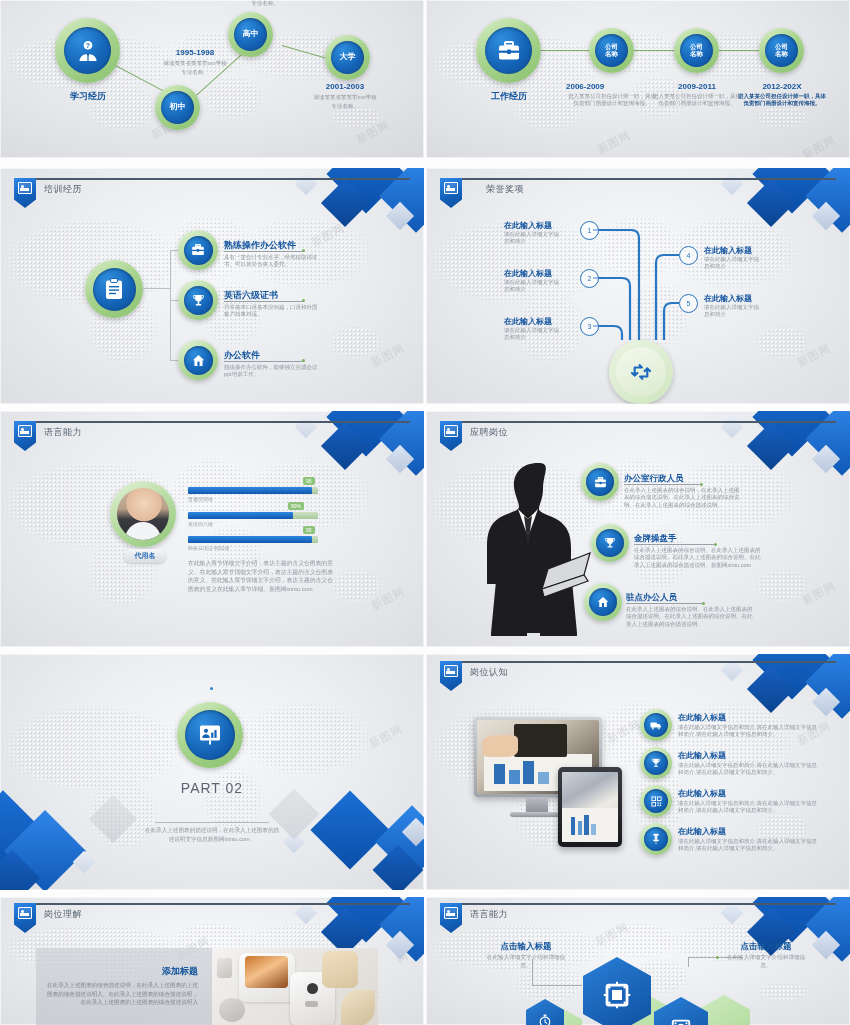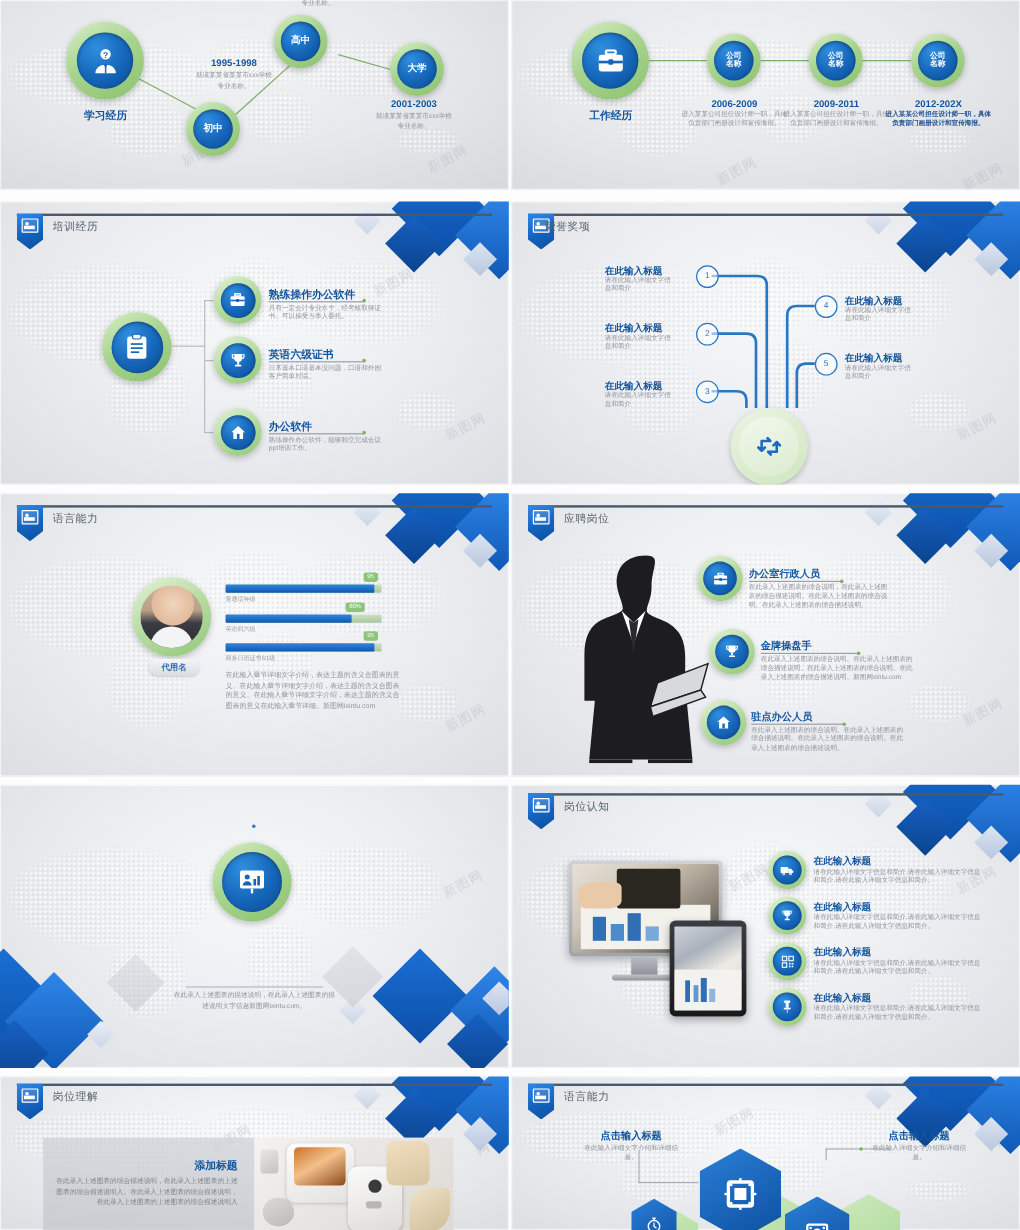--- a/index.html
+++ b/index.html
@@ -181,21 +181,21 @@
     </div>
     <div class="node" style="left:248px;top:28px;width:45px;height:45px;">
       <div class="core" style="width:33px;height:33px;font-size:6.5px;white-space:pre;">公司
 名称</div>
     </div>
     <div class="node" style="left:333px;top:28px;width:45px;height:45px;">
       <div class="core" style="width:33px;height:33px;font-size:6.5px;white-space:pre;">公司
 名称</div>
     </div>
 
-    <div class="num" style="left:140px;top:82px;width:92px;text-align:center;font-size:8px;">2006-2009</div>
+    <div class="num" style="left:140px;top:82px;width:92px;text-align:left;font-size:8px;">2006-2009</div>
     <div class="sub" style="left:142px;top:93px;width:88px;text-align:center;font-size:5.5px;">进入某某公司担任设计师一职，具体负责部门画册设计和宣传海报。</div>
 
     <div class="num" style="left:225px;top:82px;width:92px;text-align:center;font-size:8px;">2009-2011</div>
     <div class="sub" style="left:227px;top:93px;width:88px;text-align:center;font-size:5.5px;">进入某某公司担任设计师一职，具体负责部门画册设计和宣传海报。</div>
 
     <div class="num" style="left:310px;top:82px;width:92px;text-align:center;font-size:8px;">2012-202X</div>
     <div class="sub" style="left:312px;top:93px;width:88px;text-align:center;font-size:5.5px;color:#1a4f8c;font-weight:bold;">进入某某公司担任设计师一职，具体负责部门画册设计和宣传海报。</div>
   </div>
 
   <div class="slide" style="left:0;top:168px;width:424px;height:236px;">
@@ -284,21 +284,21 @@
     <div class="dia b1" style="right:30px;top:-22px;width:56px;height:56px;"></div>
     <div class="dia b2" style="right:-18px;top:2px;width:52px;height:52px;"></div>
     <div class="dia b3" style="right:62px;top:18px;width:34px;height:34px;"></div>
     <div class="dia l1" style="right:110px;top:8px;width:16px;height:16px;"></div>
     <div class="dia l2" style="right:14px;top:38px;width:20px;height:20px;"></div>
 
     <div class="shield-bar" style="left:14px;top:10px;width:396px;"></div>
     <div class="shield" style="left:14px;top:10px;">
       <span class="gl"></span>
     </div>
-    <div class="shield-title" style="left:28px;top:15px;">荣誉奖项</div>
+    <div class="shield-title" style="left:60px;top:15px;">荣誉奖项</div>
 
     <svg style="position:absolute;left:0;top:0;" width="424" height="236">
       <g fill="none" stroke="#2877c2" stroke-width="2.2">
         <path d="M167 62 H205 Q213 62 213 70 V172"></path>
         <path d="M167 110 H196 Q204 110 204 118 V172"></path>
         <path d="M167 158 H188 Q196 158 196 166 V172"></path>
         <path d="M253 87 H238 Q230 87 230 95 V172"></path>
         <path d="M253 135 H246 Q238 135 238 143 V172"></path>
       </g>
     </svg>
@@ -486,20 +486,21 @@
           <rect x="2" y="1.5" width="20" height="15" rx="1.5" fill="#fff"></rect>
           <rect x="11" y="16.5" width="2" height="4" fill="#fff"></rect>
           <rect x="13.2" y="8.5" width="2.2" height="5.4" fill="#1565b8"></rect>
           <rect x="16.4" y="6" width="2.2" height="7.9" fill="#1565b8"></rect>
           <circle cx="8" cy="6.8" r="2.1" fill="#1565b8"></circle>
           <path d="M4.3 13.9c0-2.2 1.7-3.6 3.7-3.6s3.7 1.4 3.7 3.6z" fill="#1565b8"></path>
         </svg>
       </div>
     </div>
 
+    <div style="position:absolute;left:0;top:126px;width:424px;text-align:center;color:#5b6470;font-size:14px;letter-spacing:1px;">PART 02</div>
     <div class="line" style="left:155px;top:168px;width:114px;height:1px;background:#b4bac2;"></div>
     <div class="sub" style="left:144px;top:172px;width:136px;text-align:center;font-size:5.6px;line-height:1.6;">在此录入上述图表的描述说明，在此录入上述图表的描述说明文字信息新图网ixintu.com。</div>
   </div>
 
   <div class="slide" style="left:426px;top:654px;width:424px;height:236px;">
     <div class="worldmap"></div>
     <div class="wm" style="left:180px;top:70px;">新图网</div>
     <div class="wm" style="left:370px;top:72px;">新图网</div>
 
     <div class="dia b1" style="right:30px;top:-22px;width:56px;height:56px;"></div>

